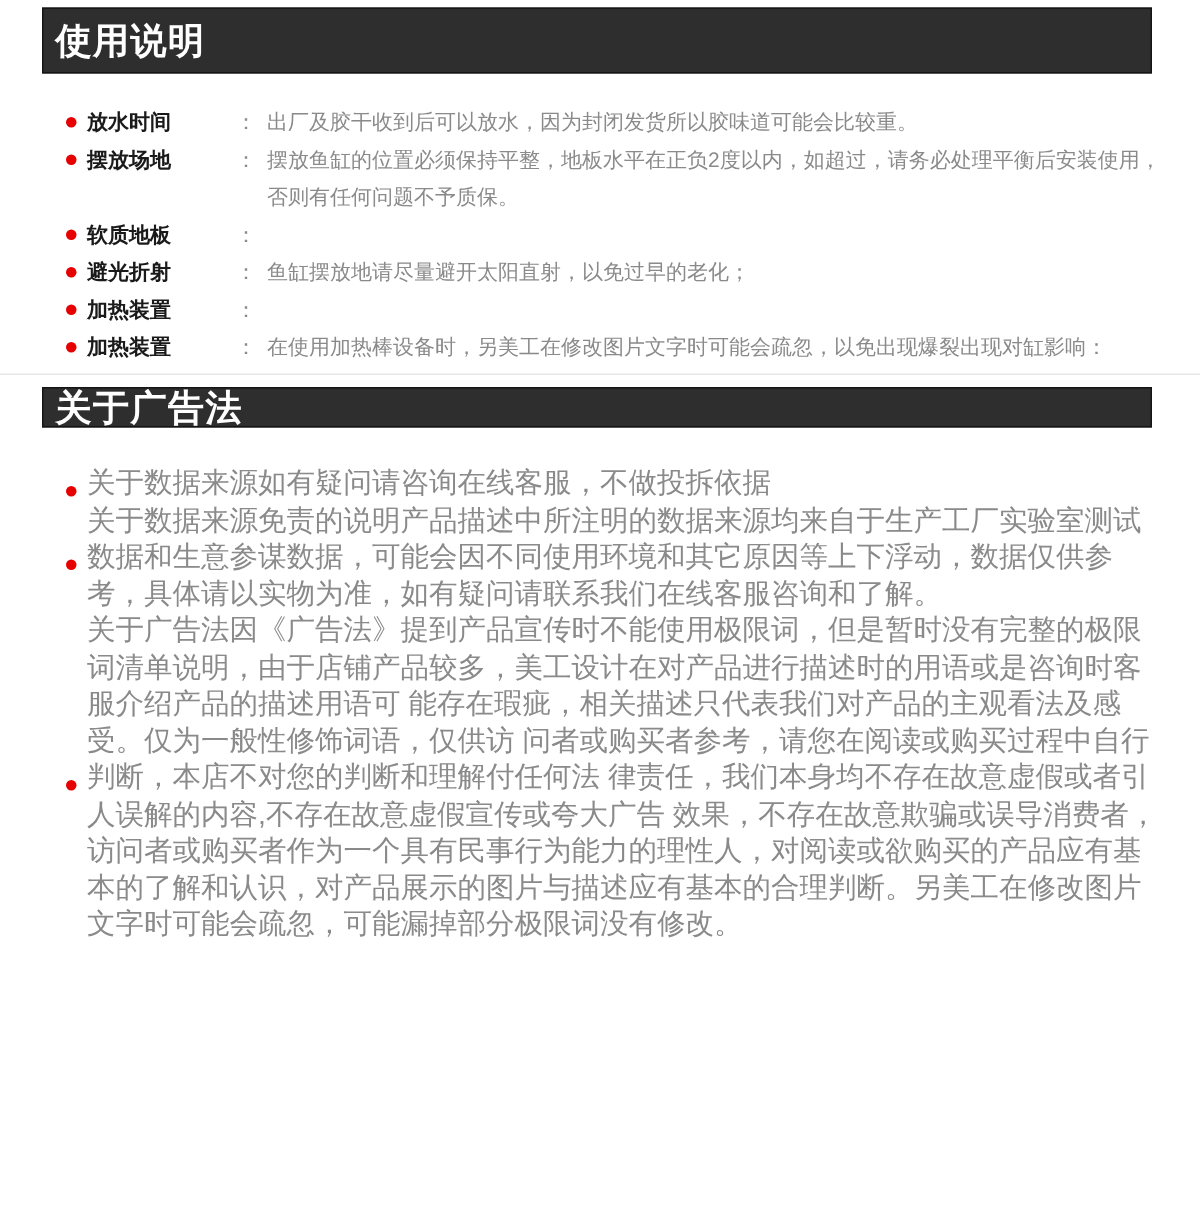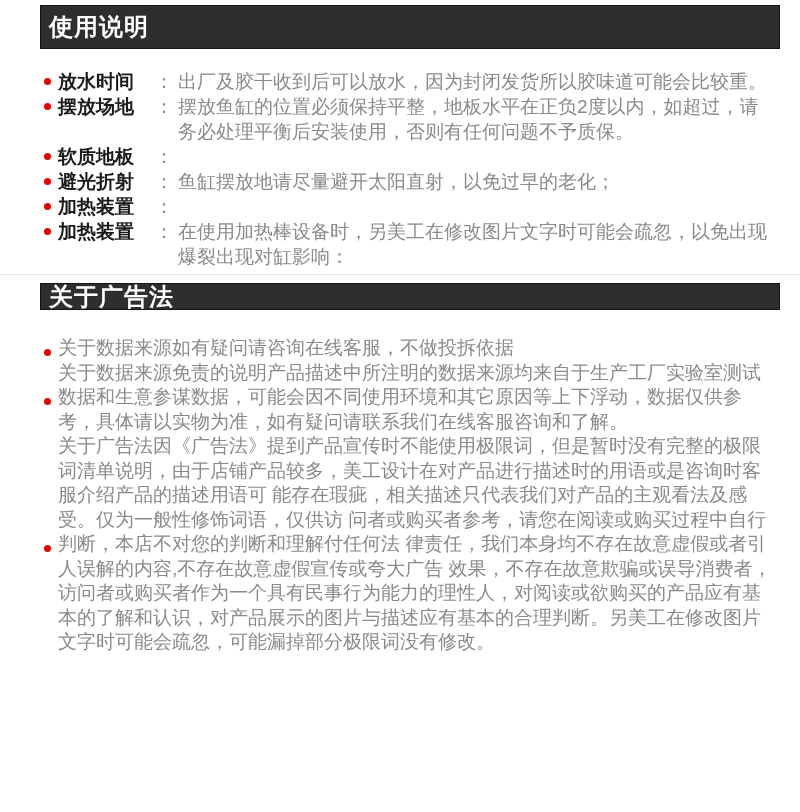--- a/index.html
+++ b/index.html
@@ -11,40 +11,40 @@
     overflow: hidden;
   }
   .page {
     position: relative;
     width: 800px;
     height: 812px;
     background: #ffffff;
   }
   
   .header-bar {
-    margin-left: 40px;
+    margin-left: 28px;
     width: 740px;
     height: 44px;
     background: #2e2e2e;
     border: 1px solid #151515;
     color: #ffffff;
     font-size: 24px;
     font-weight: bold;
     display: flex;
     align-items: center;
     padding-left: 8px;
     letter-spacing: 1px;
   }
   .header-bar.first { margin-top: 5px; }
   .header-bar.second { margin-top: 8px; height: 27px; }
 
   
   .usage-list {
     margin: 20px 24px 0 40px;
-    font-size: 19px;
+    font-size: 14px;
     line-height: 25px;
     color: #8a8a8a;
   }
   .usage-item { display: flex; align-items: flex-start; }
   .bullet {
     flex: none;
     width: 7px;
     height: 7px;
     border-radius: 50%;
     background: #e60000;

